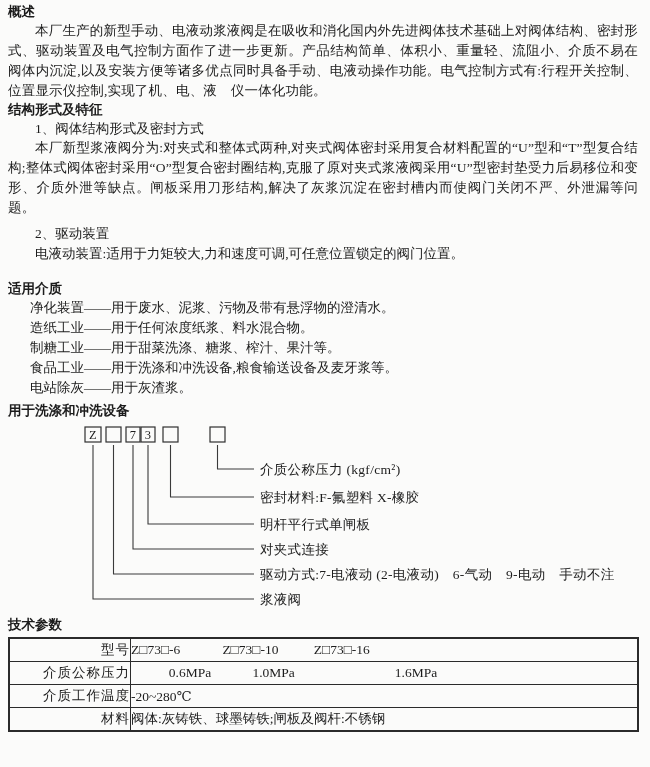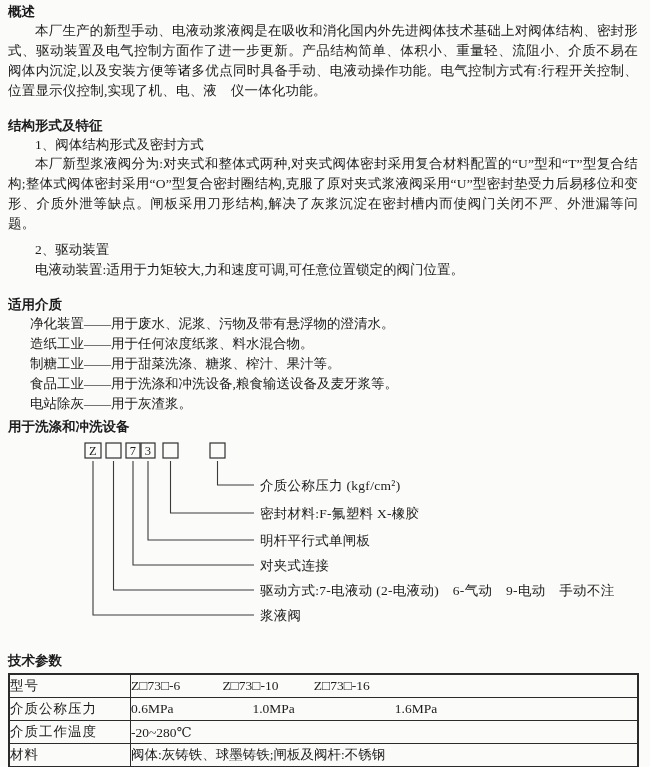--- a/index.html
+++ b/index.html
@@ -16,42 +16,42 @@
     font-family:"Liberation Sans","DejaVu Sans",sans-serif;
     font-weight:700; font-size:13.5px; line-height:18px;
   }
   .para {
     margin:0; text-align:justify; text-indent:2em; line-height:20px;
     letter-spacing:0.2px;
   }
   .sub { padding-left:2em; line-height:19px; }
   .mt6 { margin-top:6px; }
   .mt3 { margin-top:15px; }
-  .mt4 { margin-top:16px; }
+  .mt4 { margin-top:0; }
   .dev-line { padding-left:2em; line-height:22px; }
   .media-list { margin:0; }
   .mitem { padding-left:22px; line-height:20px; }
   .diagram { display:block; margin-top:2px; }
   .diagram text { font-size:13.5px; fill:#1c1c1c; letter-spacing:0.3px; }
   .diagram .boxchar { font-size:12.5px; }
   .diagram rect { fill:none; stroke:#2f2f2f; stroke-width:1.2; }
   .diagram path { fill:none; stroke:#3a3a3a; stroke-width:1.1; }
-  .specs-h { margin-top:22px; }
+  .specs-h { margin-top:2px; }
   table.specs {
     border-collapse:collapse; width:631px; margin-top:3px;
     border:2px solid #2b2b2b;
   }
   table.specs td {
     border:1px solid #2b2b2b; height:22px; font-size:13.5px;
     padding:0; vertical-align:middle;
   }
-  td.lbl { width:120px; text-align:left; letter-spacing:1px; }
+  td.lbl { width:120px; text-align:right; letter-spacing:1px; }
   td.val { padding-left:13px; }
   .mcol { display:inline-block; width:88px; }
-  .pcol1 { display:inline-block; width:118px; }
+  .pcol1 { display:inline-block; width:118px;text-align:center; }
   .pcol2 { display:inline-block; width:139px; }
 </style>
 </head>
 <body>
 
 <div class="page">
 
   <div class="h">概述</div>
   <p class="para">本厂生产的新型手动、电液动浆液阀是在吸收和消化国内外先进阀体技术基础上对阀体结构、密封形式、驱动装置及电气控制方面作了进一步更新。产品结构简单、体积小、重量轻、流阻小、介质不易在阀体内沉淀,以及安装方便等诸多优点同时具备手动、电液动操作功能。电气控制方式有:行程开关控制、位置显示仪控制,实现了机、电、液　仪一体化功能。</p>
 

